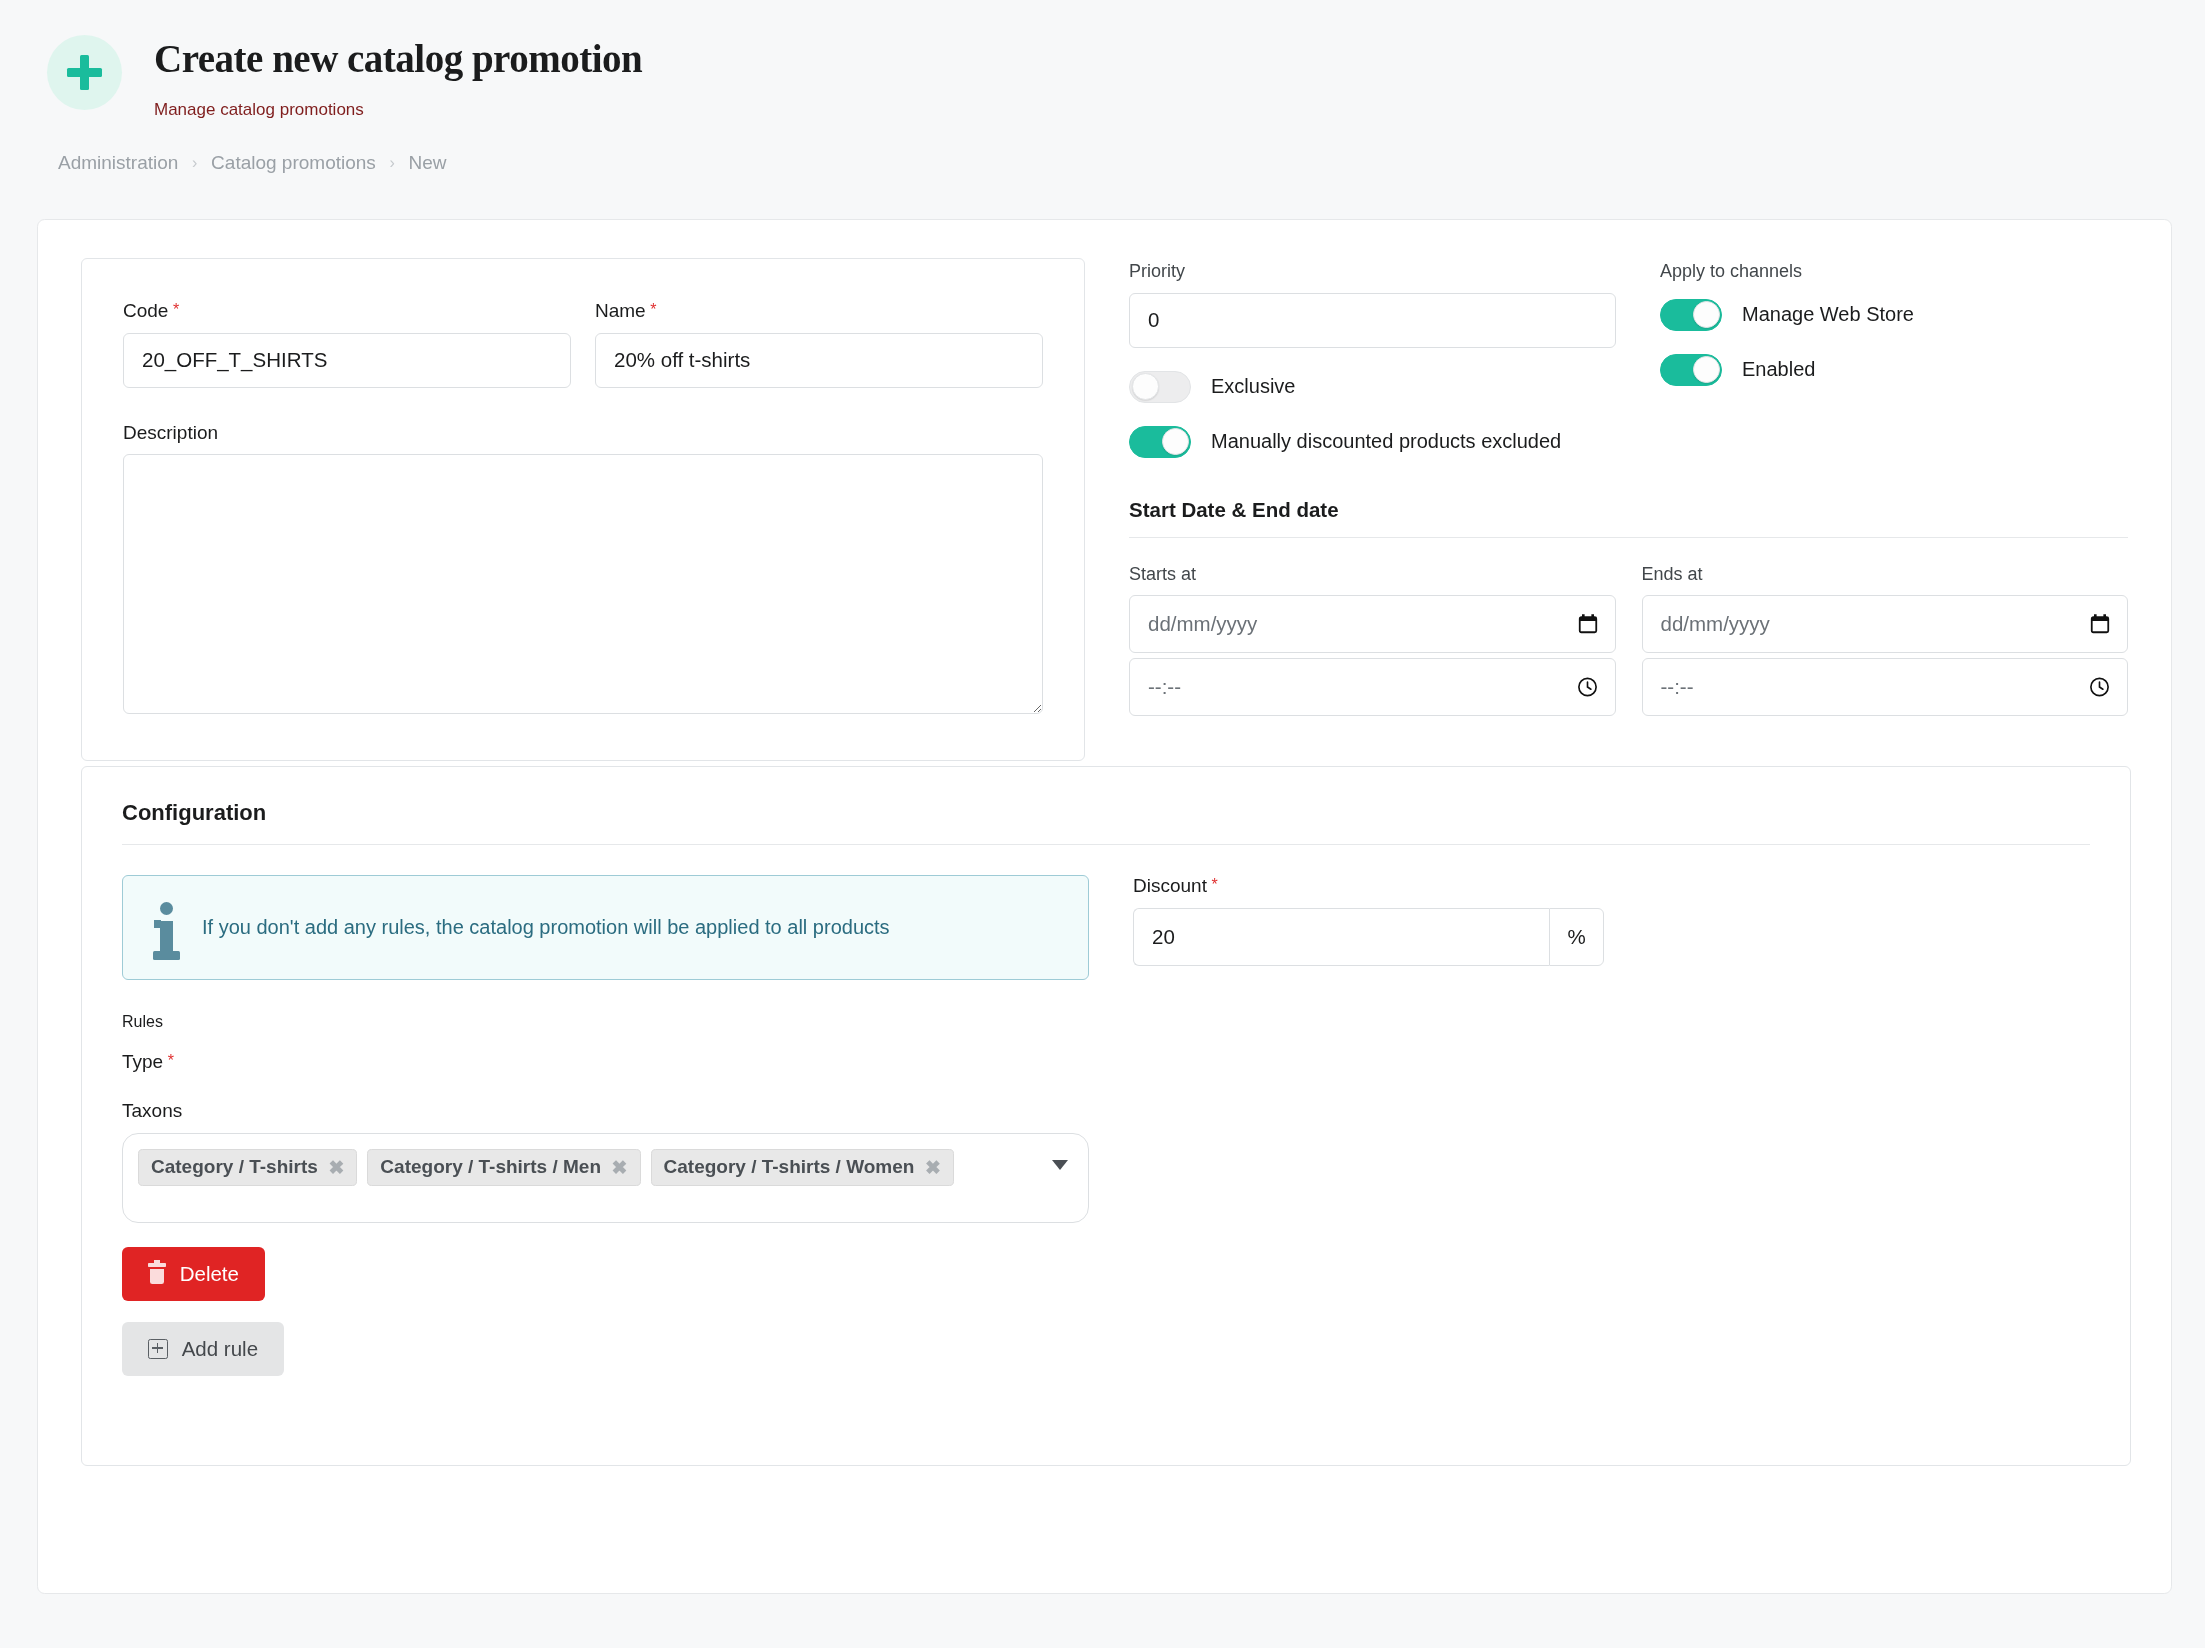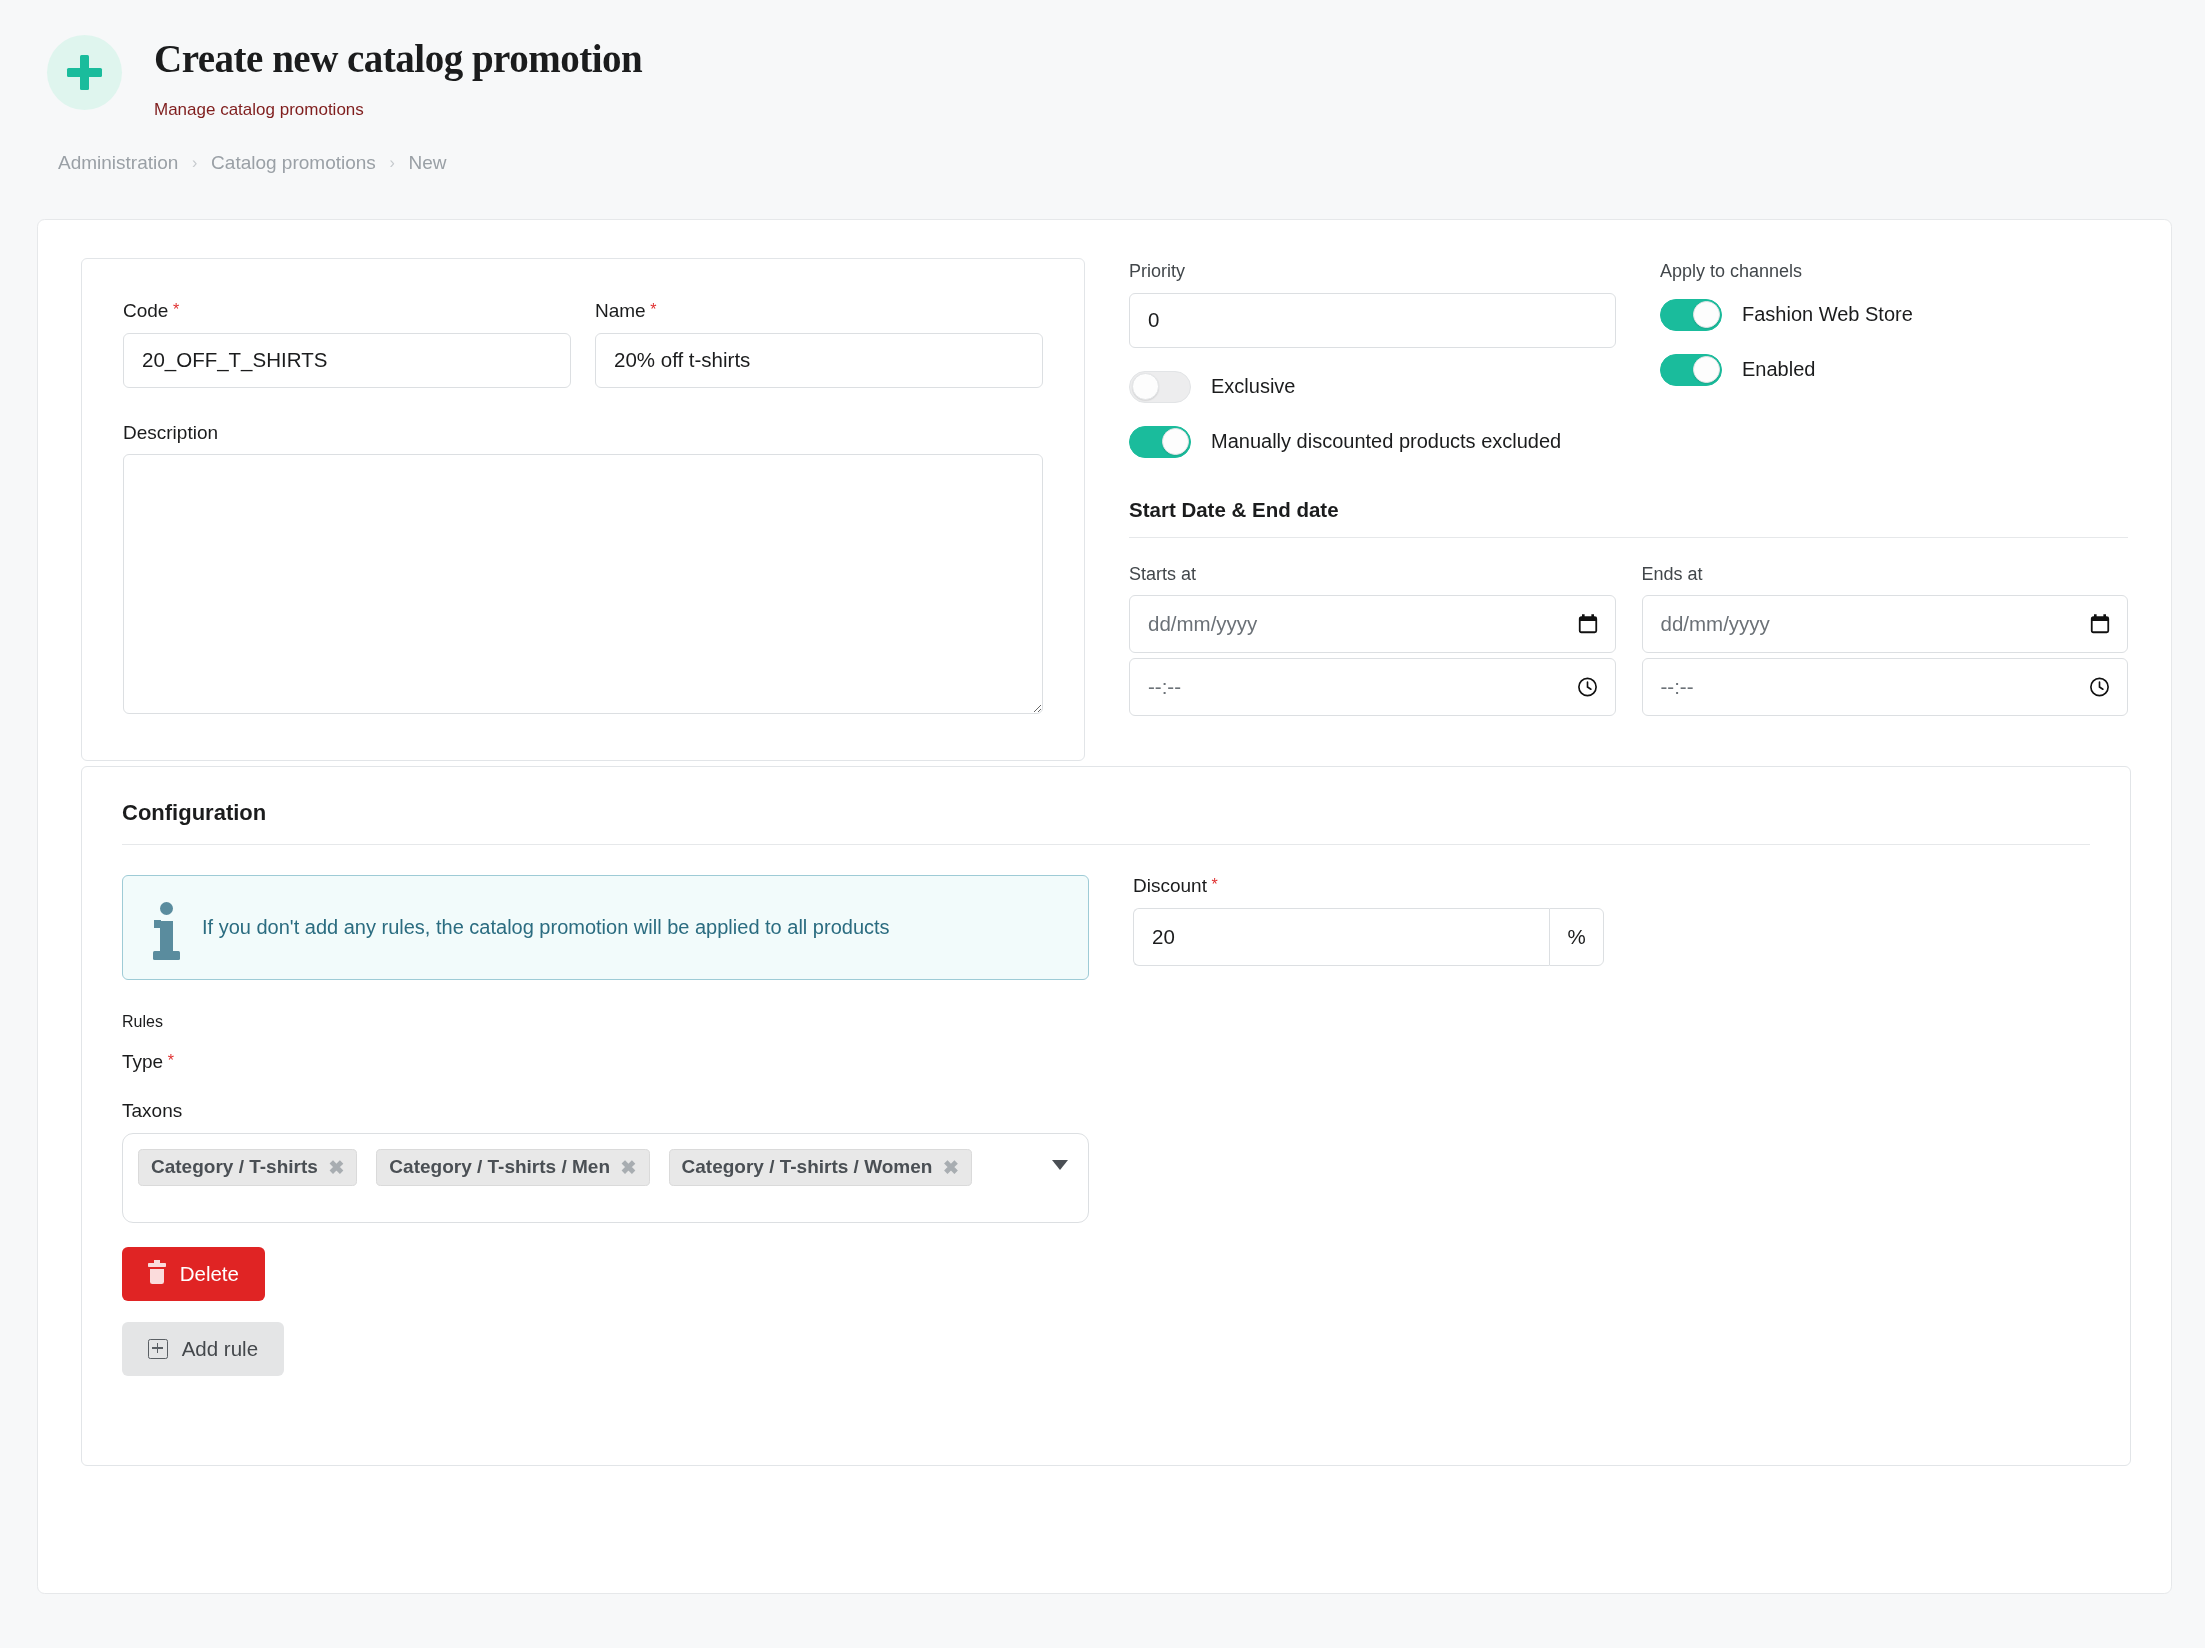--- a/index.html
+++ b/index.html
@@ -156,22 +156,22 @@
     display: flex; align-items: center; padding: 0 18px;
     font-size: 20.5px; color: #1b1c1d;
   }
   .chev {
     position: absolute; right: 20px; top: 50%; transform: translateY(-50%);
     font-size: 18px; color: #3c4043;
   }
   .taxons-label { font-size: 19px; color: #1b1c1d; margin-top: 27px; margin-bottom: 10.6px; }
   .taxons-box {
     position: relative; width: 100%; min-height: 90px;
-    border: 0.8px solid #dcdfe2; border-radius: 11px; background: #fff;
-    padding: 15px 53px 15px 15px; display: flex; flex-wrap: wrap; gap: 19px;
+    border: 0.8px solid #dcdfe2; border-radius: 16px; background: #fff;
+    padding: 15px 53px 15px 15px; display: flex; flex-wrap: wrap; gap: 10px;
     align-content: flex-start;
   }
   .tag {
     display: inline-flex; align-items: center; gap: 10.6px;
     background: #e8e8e8; border: 0.8px solid #dadada; border-radius: 4.6px;
     padding: 6px 12px; font-size: 19px; font-weight: 700; color: #4a4f54;
   }
   .tag-x { color: #a8adb1; font-size: 19px; font-weight: 700; cursor: pointer; }
   .taxons-caret {
     position: absolute; right: 20px; top: 26px;
@@ -300,21 +300,21 @@
             </div>
           </div>
 
           <div class="right-right">
             <div class="small-label">Apply to channels</div>
 
             <div class="toggle-row" style="margin-top:16.7px">
               <div class="toggle on">
                 <div class="knob"></div>
               </div>
-              <span class="toggle-label">Fashion Web Store</span>
+              <span class="toggle-label">Manage Web Store</span>
             </div>
 
             <div class="toggle-row">
               <div class="toggle on">
                 <div class="knob"></div>
               </div>
               <span class="toggle-label">Enabled</span>
             </div>
           </div>
         </div>

